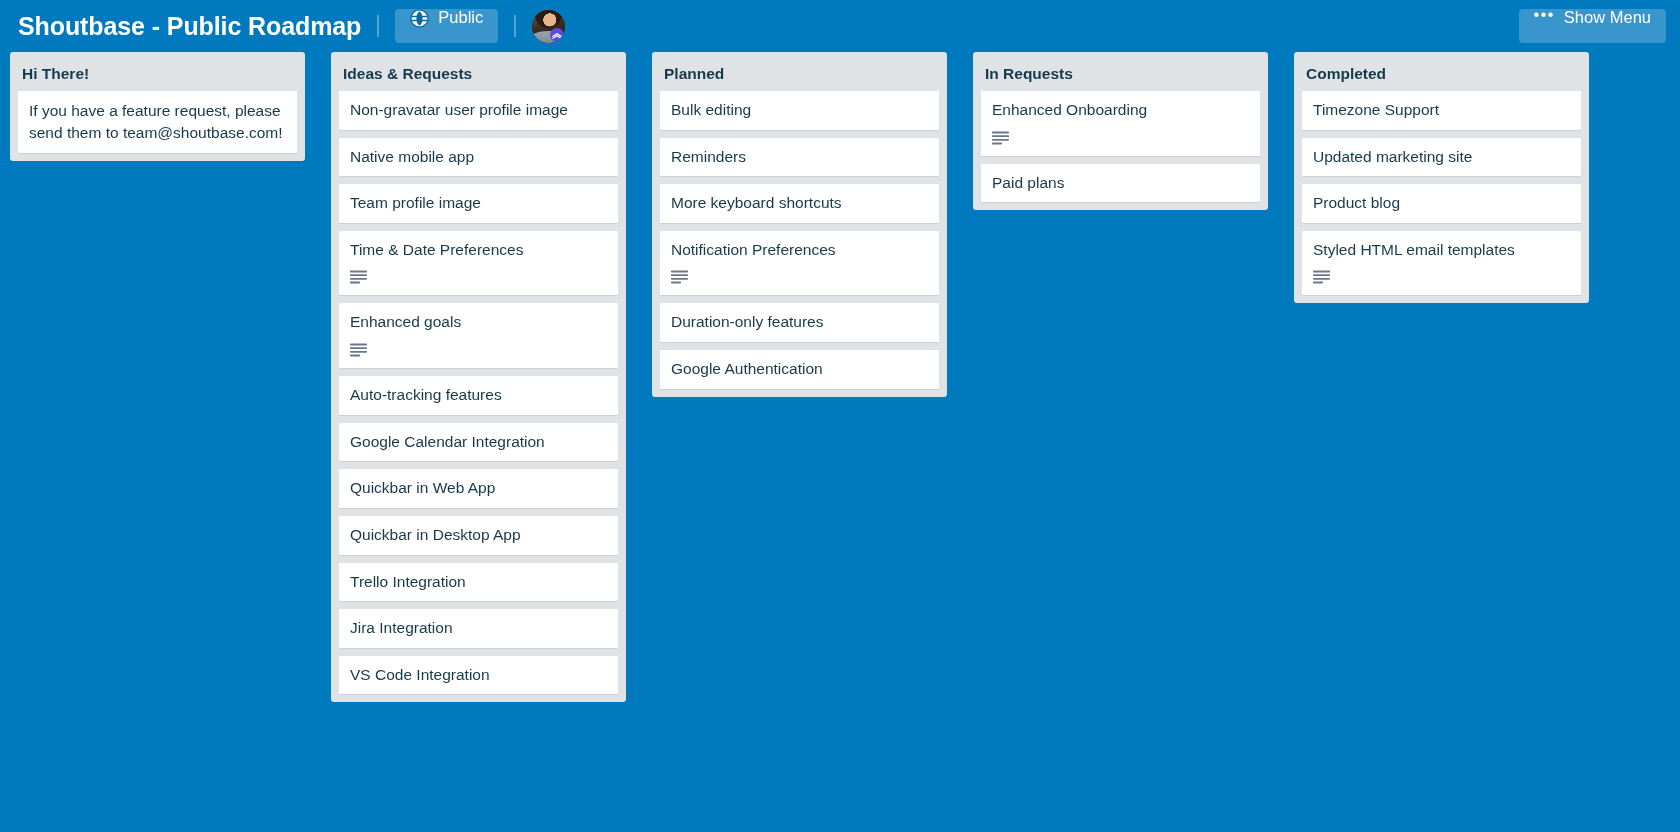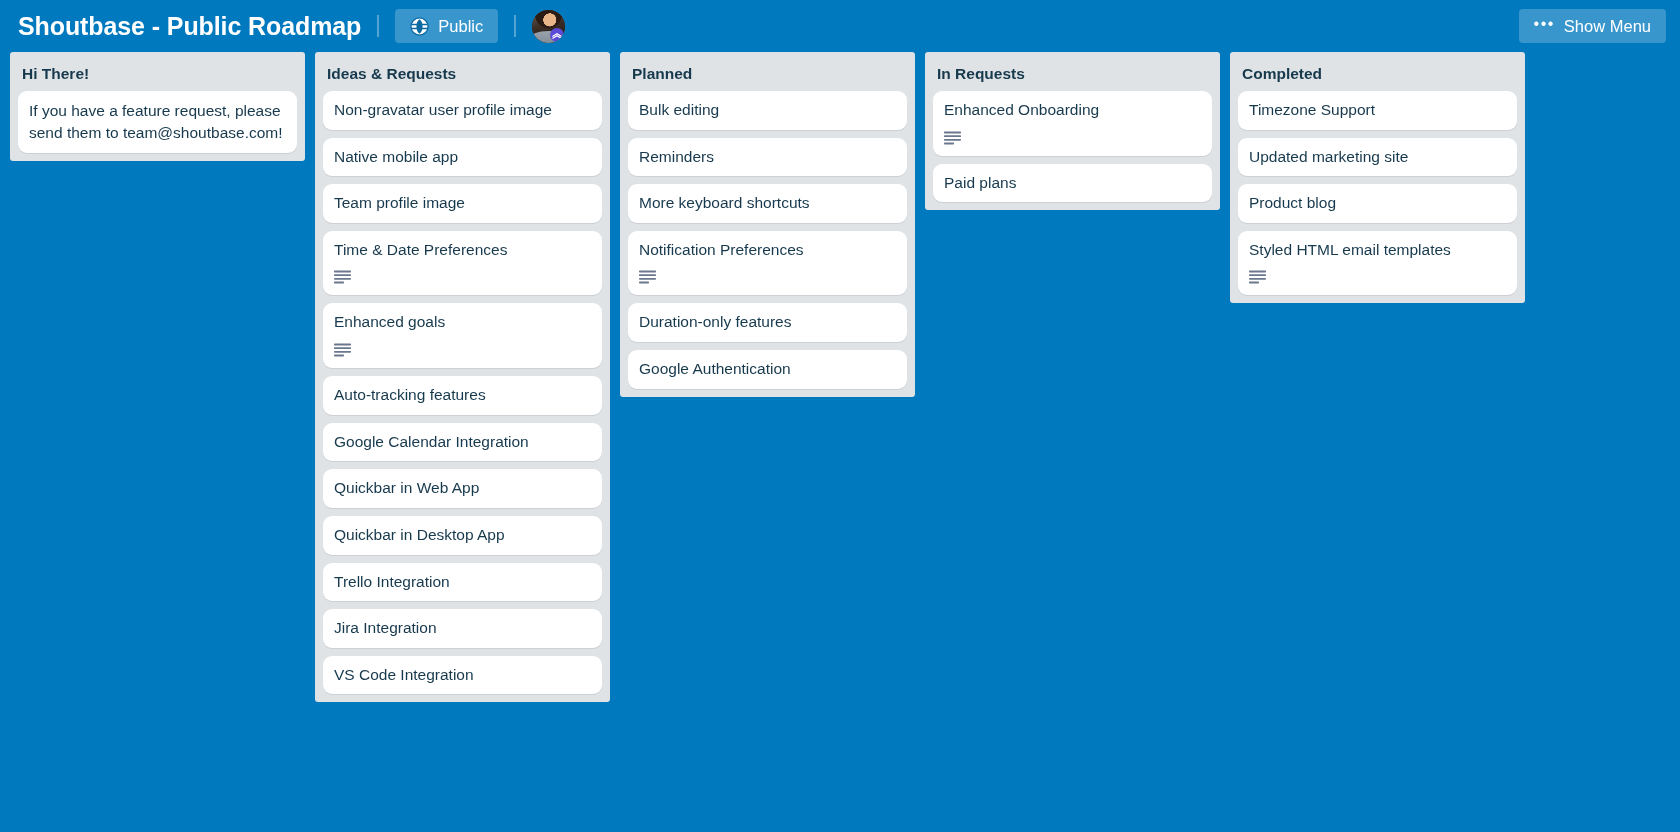--- a/index.html
+++ b/index.html
@@ -38,21 +38,20 @@
   .header-divider {
     width: 2px;
     height: 22px;
     background: rgba(255,255,255,0.32);
     margin: 0 16px;
     flex: 0 0 auto;
   }
 
   .header-btn {
     display: inline-flex;
-    align-items: center;
     gap: 9px;
     height: 34px;
     padding: 0 15px;
     border-radius: 4px;
     background: rgba(255,255,255,0.22);
     color: #ffffff;
     font-size: 16.5px;
     line-height: 1;
     border: none;
     cursor: pointer;
@@ -103,21 +102,21 @@
     font-size: 16px;
     line-height: 1;
     position: relative;
     top: -2px;
   }
 
   
   .board-canvas {
     display: flex;
     align-items: flex-start;
-    gap: 0;
+    gap: 16px;
     padding: 0 10px;
     height: 780px;
   }
 
   .list {
     width: 295px;
     flex: 0 0 auto;
     margin-right: 10px;
     background: #dfe3e6;
     border-radius: 3px;
@@ -135,21 +134,21 @@
 
   .list-cards {
     padding: 0 8px;
     display: flex;
     flex-direction: column;
     gap: 8px;
   }
 
   .card {
     background: #ffffff;
-    border-radius: 9px;
+    border-radius: 1px;
     box-shadow: 0 1px 0 #ccd0d4;
     padding: 9px 9px 9px 11px;
     min-height: 34px;
     cursor: pointer;
     position: relative;
   }
 
   .card-title {
     font-size: 15.5px;
     line-height: 1.33;

